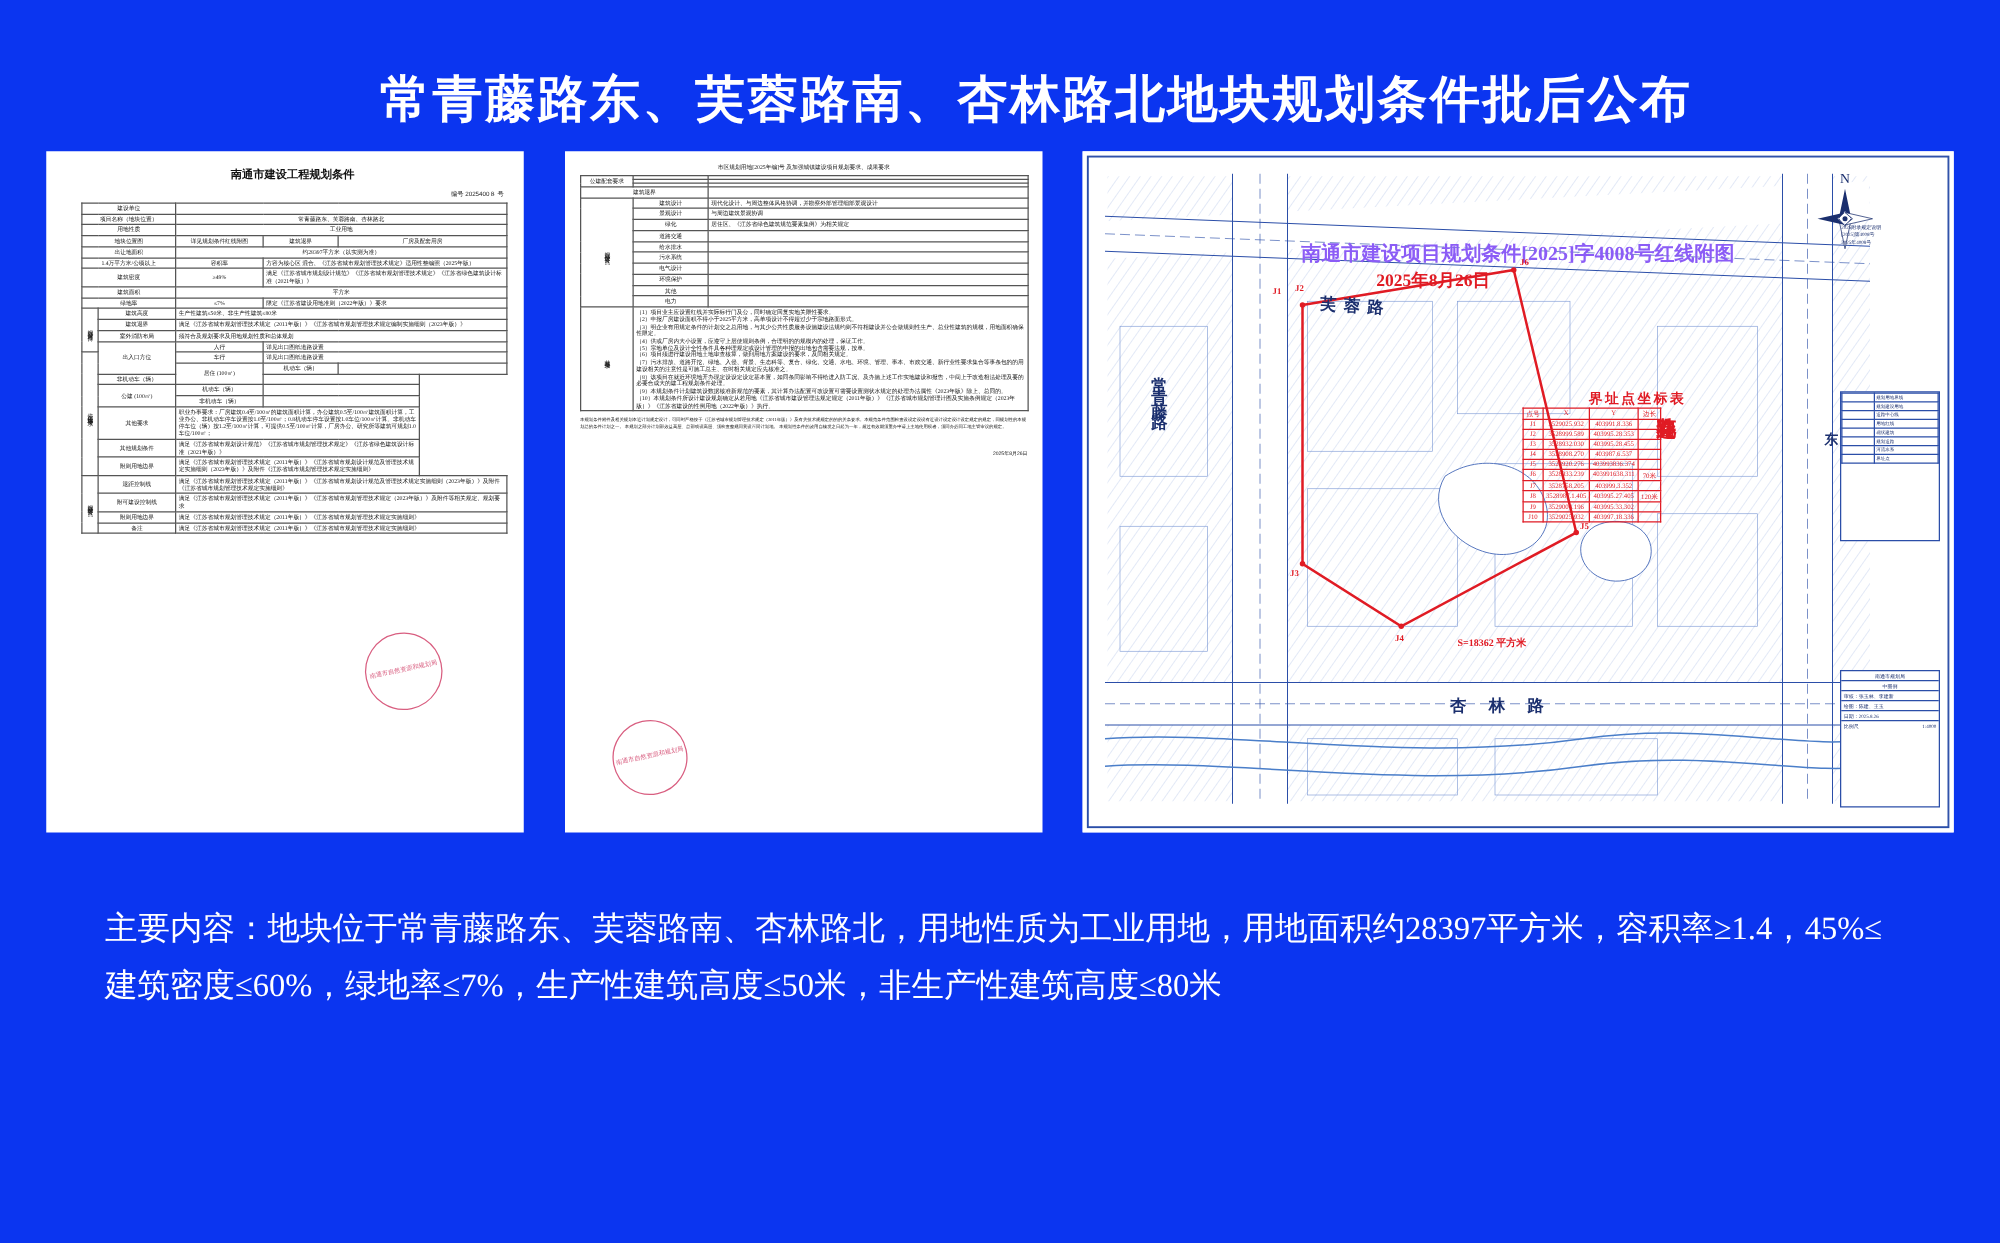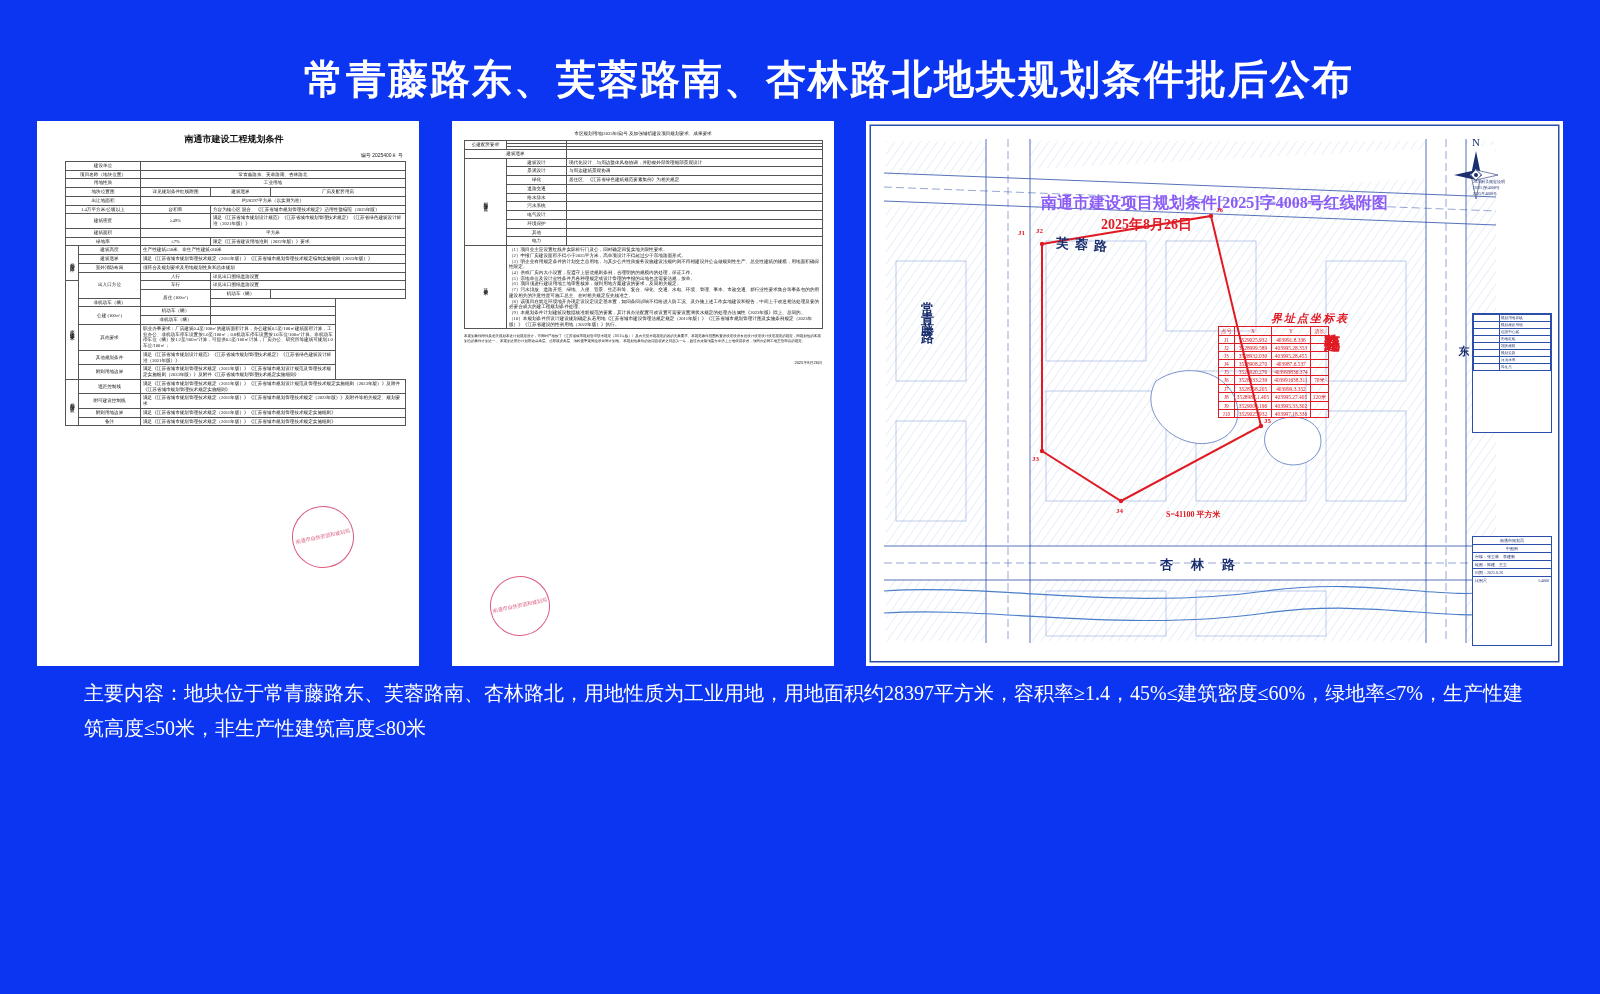--- a/index.html
+++ b/index.html
@@ -122,22 +122,22 @@
     padding:0.5px 1px; height:7px; font-family:"Liberation Serif", serif;
   }
   .titleblock {
     position:absolute; border:0.8px solid #2b4ea8; background:#fff;
     font-size:4px; color:#1b2f6e; font-family:"Liberation Serif", serif;
   }
   .titleblock .tbrow { border-bottom:0.5px solid #2b4ea8; padding:1px 2px; }
   .compass { position:absolute; }
   
   #bottom {
-    position:absolute; left:84px; top:676px; width:1440px;
-    color:#ffffff; font-size:20px; line-height:1.75;
+    position:absolute; left:84px; top:720px; width:1440px;
+    color:#ffffff; font-size:26px; line-height:1.75;
     font-family:"Liberation Serif", serif;
   }
   #bottom .ln { white-space:normal; }
   .pin {
     position:absolute; color:#e01b24; font-size:7px; font-weight:bold;
     font-family:"Liberation Serif", serif;
   }
   .vtext-red {
     position:absolute; color:#e01b24; font-weight:bold;
     font-family:"Liberation Serif", serif; font-size:16px;
@@ -476,24 +476,24 @@
     <span>东</span>
   </div>
 
   <div class="pin" style="left:152px; top:108px;"><span>J1</span></div>
   <div class="pin" style="left:170px; top:106px;"><span>J2</span></div>
   <div class="pin" style="left:350px; top:85px;"><span>J6</span></div>
   <div class="pin" style="left:398px; top:296px;"><span>J5</span></div>
   <div class="pin" style="left:250px; top:386px;"><span>J4</span></div>
   <div class="pin" style="left:166px; top:334px;"><span>J3</span></div>
   <div class="pin" style="left:300px; top:388px; font-size:8px;">
-    <span>S=41100 平方米</span>
-  </div>
-
-  <div class="coord-title" style="left:405px; top:190px;font-style:italic;">
+    <span>S=18362 平方米</span>
+  </div>
+
+  <div class="coord-title" style="left:405px; top:190px;">
     <span>界址点坐标表</span>
   </div>
   <table class="coord" style="left:352px; top:205px;">
     <tbody>
         <tr>
       <td>点号</td>
       <td>X</td>
       <td>Y</td>
       <td>边长</td>
     </tr>

